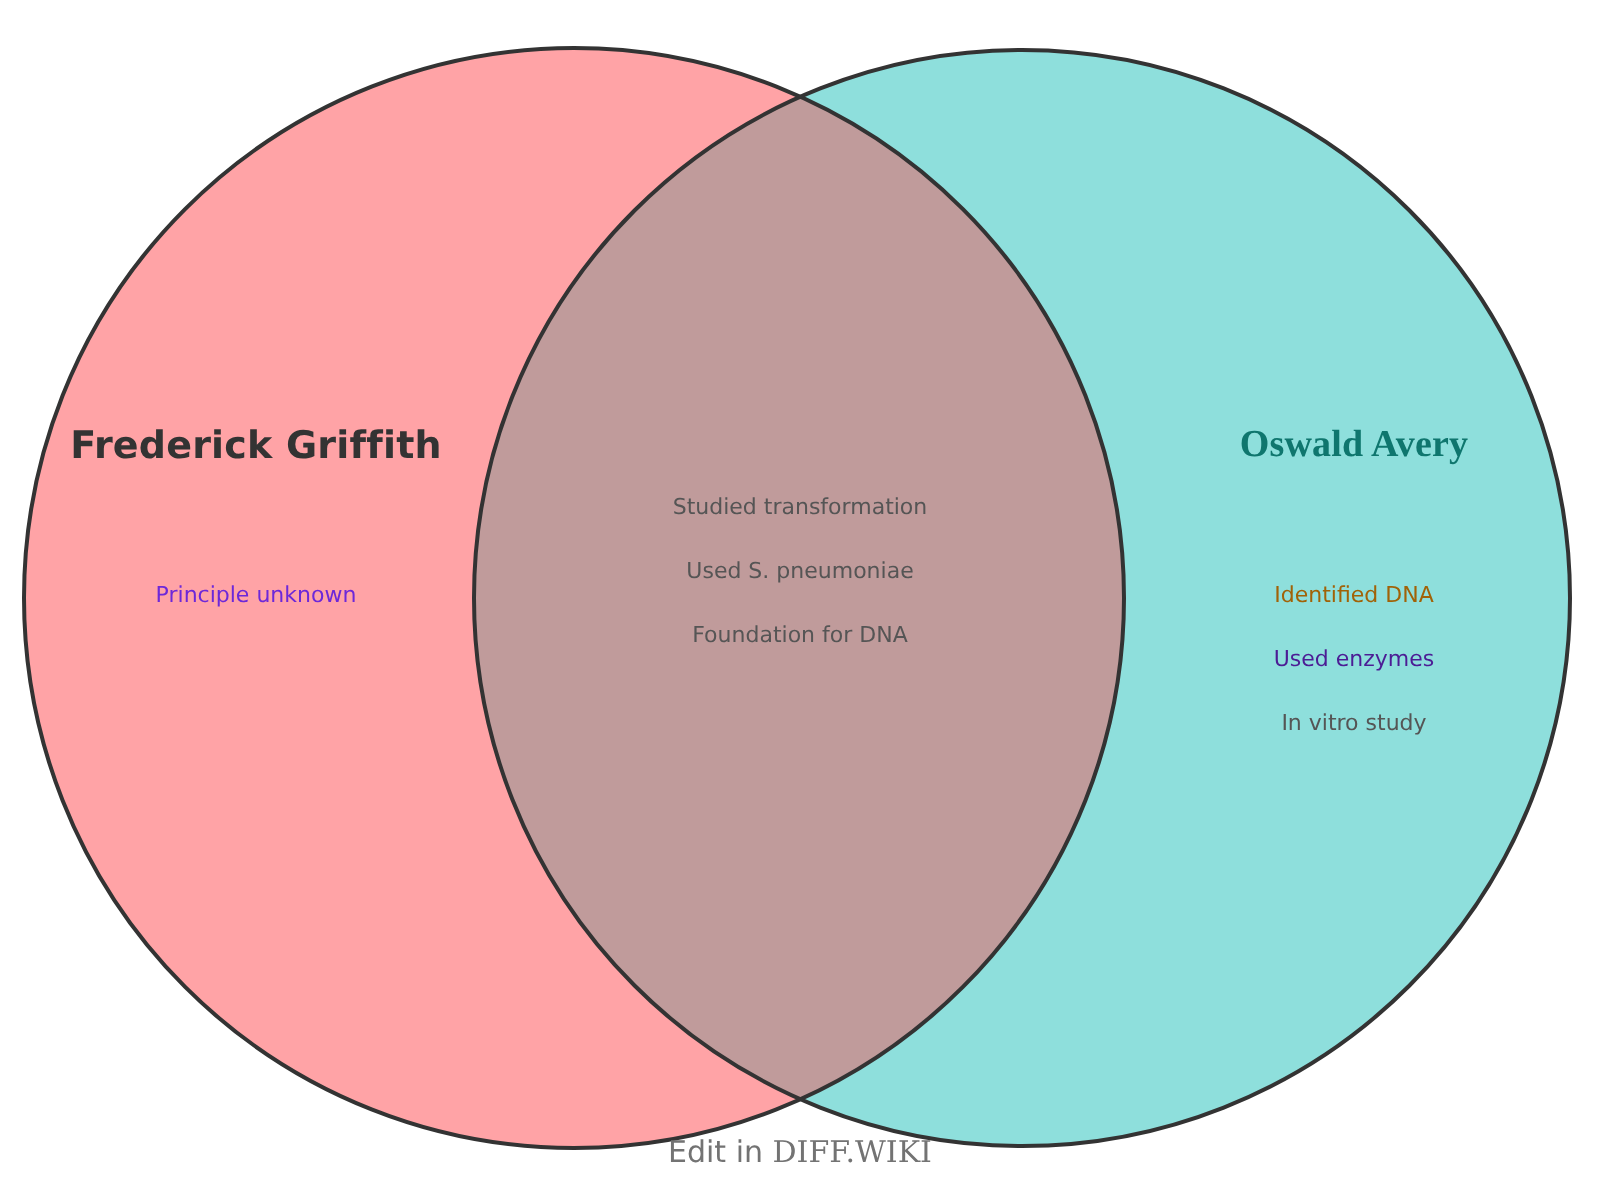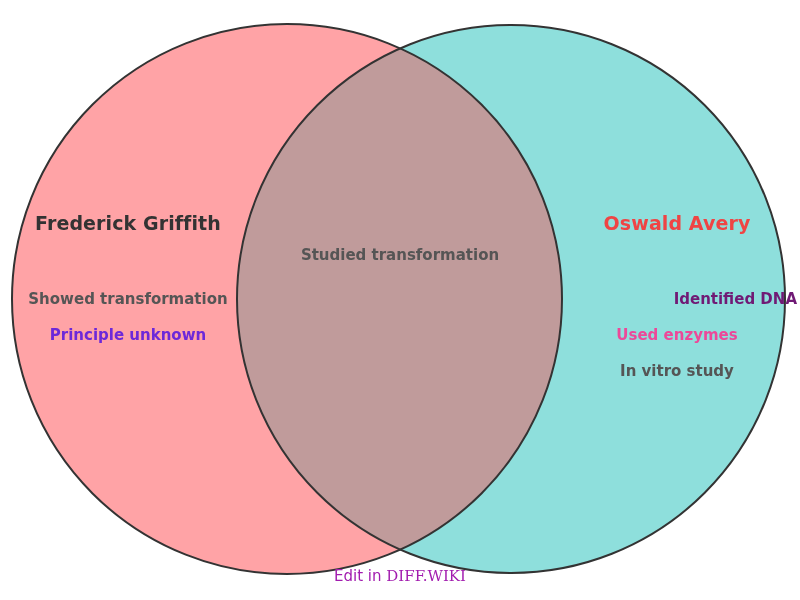--- a/index.html
+++ b/index.html
@@ -44,22 +44,22 @@
     font-weight: bold;
     color: #333333;
     letter-spacing: 0.1px;
     white-space: nowrap;
     line-height: 1.2;
   }
   .grp-items {
     margin-top: 0;
   }
   .grp-item {
-    font-size: 15px;
-    font-weight: bold;
+    font-size: 11px;
+    font-weight: normal;
     color: #555555;
     white-space: nowrap;
     line-height: 1;
   }
 
   
   #set-left {
     left: 8px;
     top: 212px;
     width: 240px;
@@ -84,21 +84,21 @@
   }
   #set-inter .grp-item { margin-bottom: 21px; }
 
   #footer-credit {
     position: absolute;
     left: 0;
     top: 567px;
     width: 800px;
     text-align: center;
     font-size: 15px;
-    color: #a21caf;
+    color: #737373;
     white-space: nowrap;
   }
   #footer-credit .brand {
     font-family: "DejaVu Serif", "Liberation Serif", serif;
   }
 </style>
 </head>
 <body>
 
 <div id="venn-stage" style="background: rgb(255, 255, 255);">
@@ -121,37 +121,38 @@
     <circle id="outline-left" cx="287" cy="299" r="275" fill="none" stroke="#333333" stroke-width="2"></circle>
 
     <circle id="outline-right" cx="511" cy="299" r="274" fill="none" stroke="#333333" stroke-width="2"></circle>
   </svg>
 
   <div class="text-layer">
 
     <div class="grp" id="set-left">
       <div class="grp-title" style="color: rgb(51, 51, 51);">Frederick Griffith</div>
       <div class="grp-items">
-        <div class="grp-item" style="color: rgb(85, 85, 85);">Showed transformation</div>
         <div class="grp-item" style="color: #6d28d9;">Principle unknown</div>
       </div>
     </div>
 
     <div class="grp" id="set-right">
-      <div class="grp-title" style="color: #ef4444;">Oswald Avery</div>
+      <div class="grp-title" style="color: #0f766e; font-family: Liberation Serif, serif;">Oswald Avery</div>
       <div class="grp-items">
-        <div class="grp-item" style="color: #701a75; text-align: right;">Identified DNA</div>
-        <div class="grp-item" style="color: #ec4899;">Used enzymes</div>
+        <div class="grp-item" style="color: #a16207;">Identified DNA</div>
+        <div class="grp-item" style="color: #4c1d95;">Used enzymes</div>
         <div class="grp-item" style="color: rgb(85, 85, 85); margin-top: 15px;">In vitro study</div>
       </div>
     </div>
 
     <div class="grp" id="set-inter">
       <div class="grp-items">
         <div class="grp-item" style="color: rgb(85, 85, 85);">Studied transformation</div>
+        <div class="grp-item" style="color: rgb(85, 85, 85);">Used S. pneumoniae</div>
+        <div class="grp-item" style="color: rgb(85, 85, 85);">Foundation for DNA</div>
       </div>
     </div>
 
     <div id="footer-credit">
       <span>Edit in </span><span class="brand">DIFF.WIKI</span>
     </div>
 
   </div>
 </div>
 

